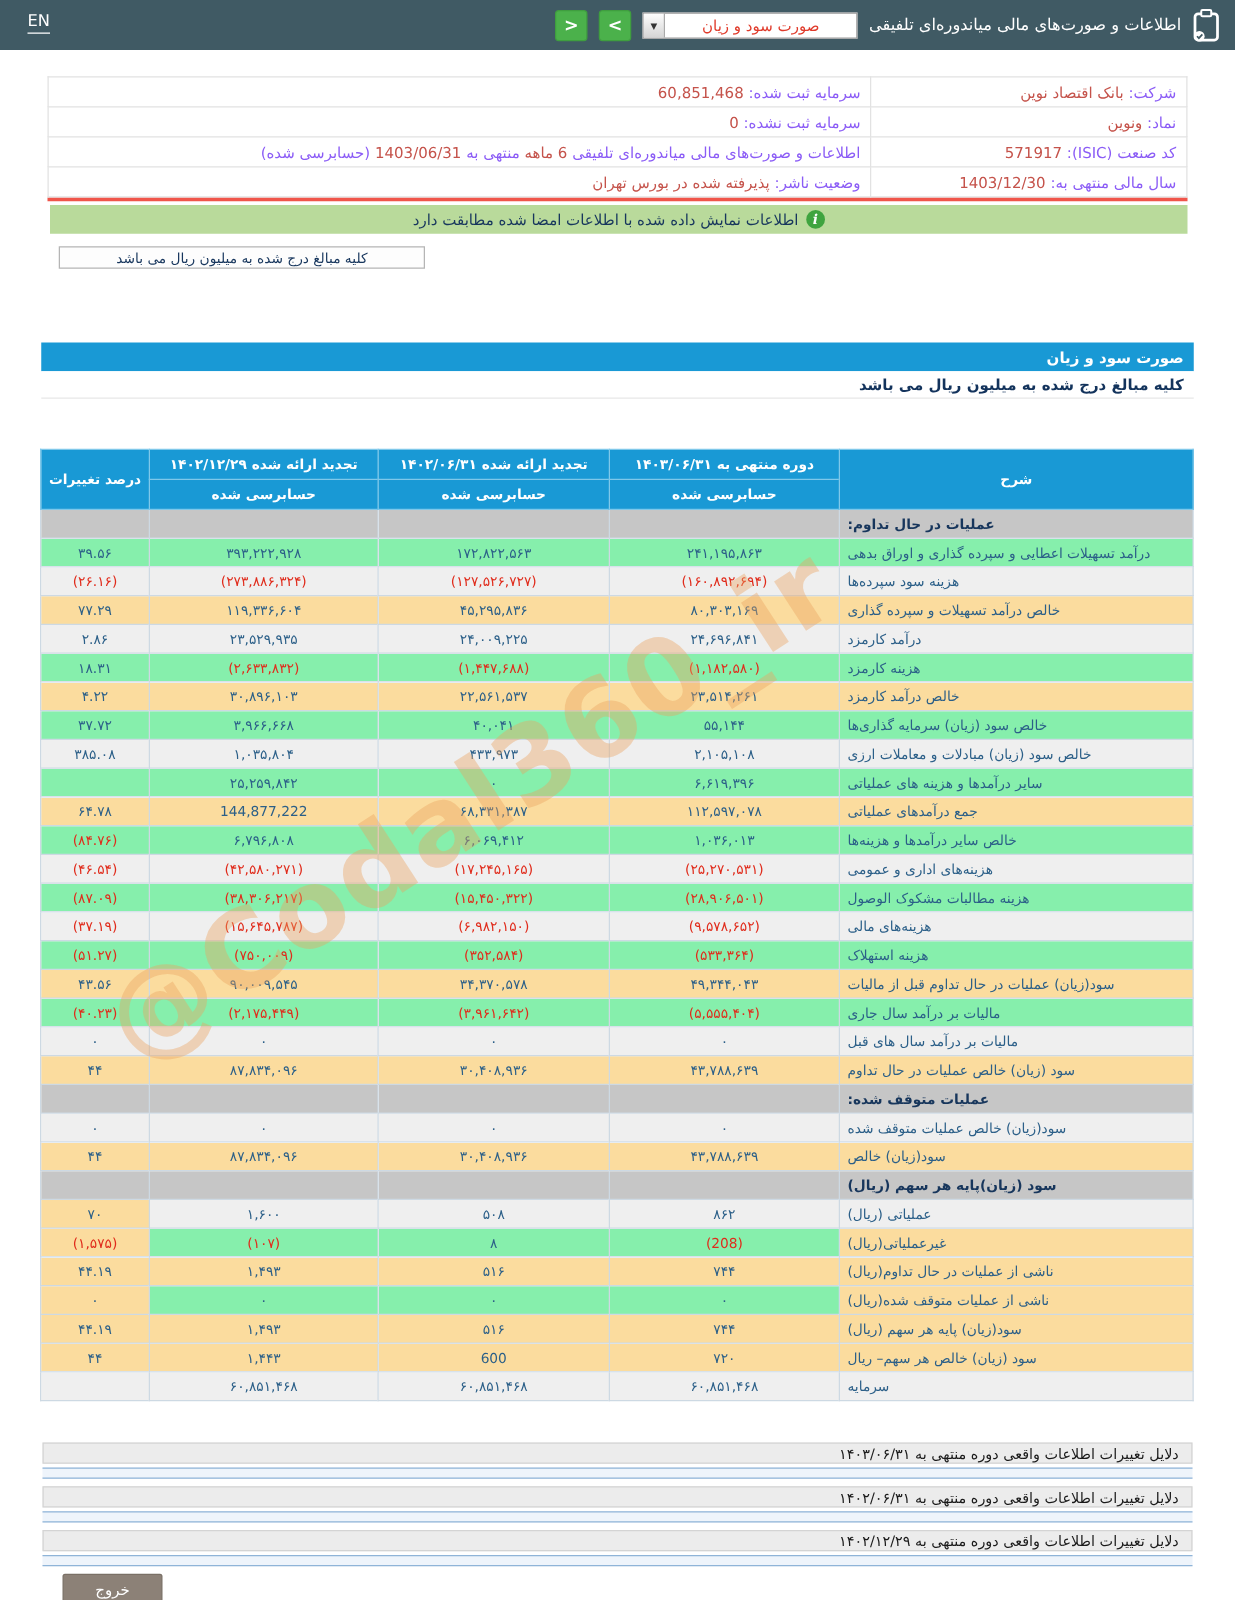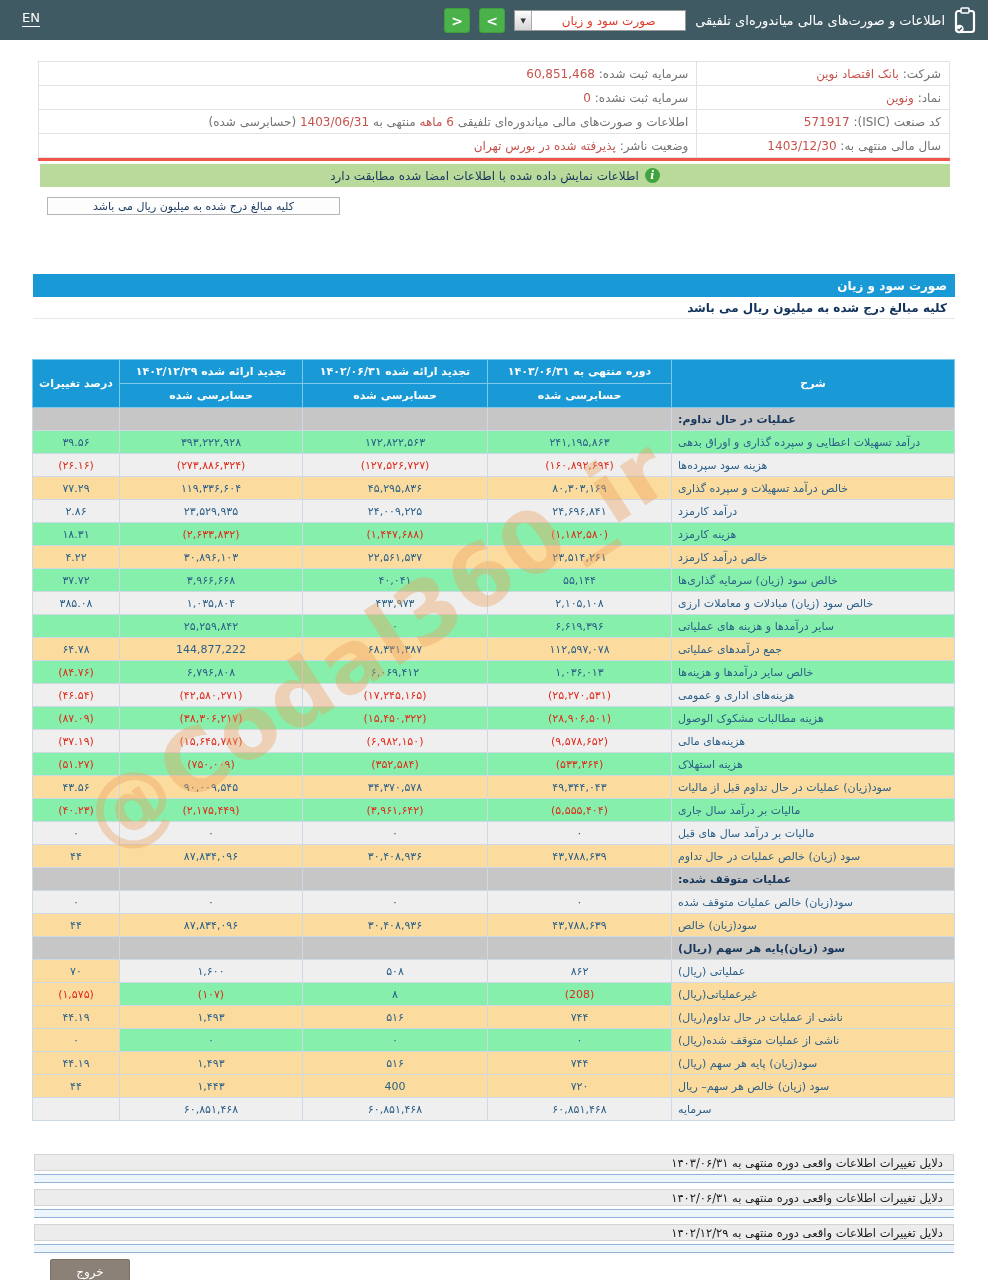--- a/index.html
+++ b/index.html
@@ -34,21 +34,21 @@
     display:flex; align-items:center; justify-content:center; font-family:"DejaVu Sans", sans-serif;
   }
 
   
   .info-wrap { margin:21px 38px 0 38px; border-bottom:3px solid #F0554A; }
   .info-table { width:100%; border-collapse:collapse; }
   .info-table td {
     border:1px solid #E2E2E2; height:24px; padding:2px 8px; font-size:12px;
     vertical-align:middle; white-space:nowrap;
   }
-  .ilabel { color:#737373; }
+  .ilabel { color:#8b5cf6; }
   .ivalue { color:#C5534B; }
   .ltr { direction:ltr; unicode-bidi:embed; }
 
   
   .alert {
     margin:3px 38px 0 40px; height:23px; background:#B9DA9B;
     display:flex; align-items:center; justify-content:center; gap:6px;
     color:#17365D; font-size:12px;
   }
   .info-icon {
@@ -427,21 +427,21 @@
         <tr class="row-yellow">
           <td class="desc">سود(زیان) پایه هر سهم (ریال)</td>
           <td class="num">۷۴۴</td>
           <td class="num">۵۱۶</td>
           <td class="num">۱,۴۹۳</td>
           <td class="num">۴۴.۱۹</td>
         </tr>
         <tr class="row-yellow">
           <td class="desc">سود (زیان) خالص هر سهم– ریال</td>
           <td class="num">۷۲۰</td>
-          <td class="num">400</td>
+          <td class="num">600</td>
           <td class="num">۱,۴۴۳</td>
           <td class="num">۴۴</td>
         </tr>
         <tr class="row-gray">
           <td class="desc">سرمایه</td>
           <td class="num">۶۰,۸۵۱,۴۶۸</td>
           <td class="num">۶۰,۸۵۱,۴۶۸</td>
           <td class="num">۶۰,۸۵۱,۴۶۸</td>
           <td class="num"></td>
         </tr>

